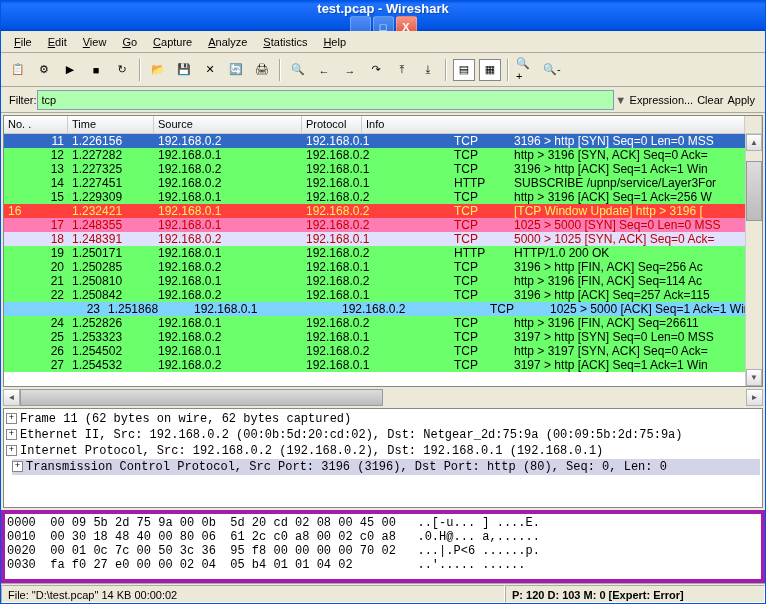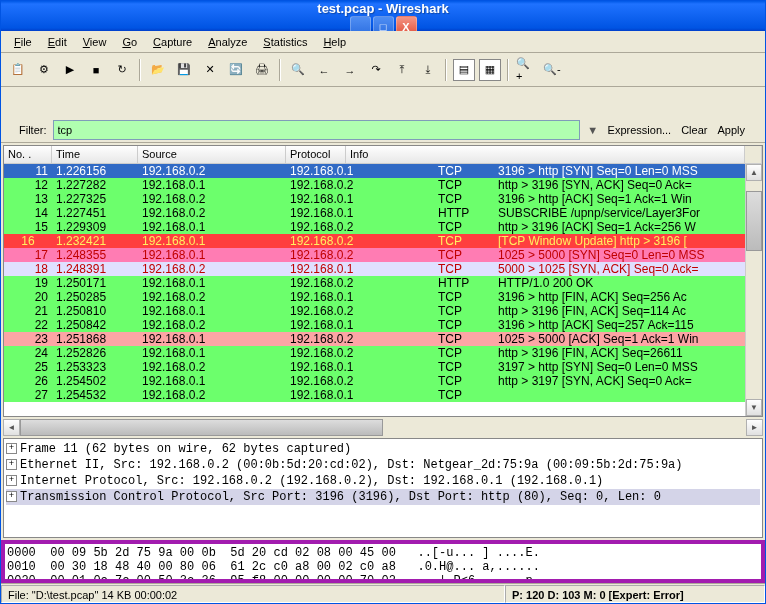--- a/index.html
+++ b/index.html
@@ -11,55 +11,55 @@
 .window-btns { display: flex; gap: 2px; }
 .wbtn { width: 21px; height: 21px; border-radius: 3px; border: 1px solid #fff4; display: flex; align-items: center; justify-content: center; color: white; font-weight: bold; font-size: 11px; cursor: pointer; }
 .wbtn-min, .wbtn-max { background: linear-gradient(#4f8ef3, #2b6de0); }
 .wbtn-close { background: linear-gradient(#f39585, #e04d36); }
 .menubar { height: 22px; background: #ece9d8; display: flex; align-items: center; padding: 0 6px; gap: 2px; border-bottom: 1px solid #aca899; }
 .menu-item { padding: 2px 7px; cursor: pointer; }
 .menu-item u { text-decoration: underline; }
 .toolbar { height: 34px; background: #ece9d8; display: flex; align-items: center; padding: 0 6px; gap: 4px; border-bottom: 1px solid #aca899; }
 .tbtn { width: 22px; height: 22px; border: 1px solid transparent; display: flex; align-items: center; justify-content: center; cursor: pointer; }
 .tsep { width: 2px; height: 22px; border-left: 1px solid #aca899; border-right: 1px solid #fff; margin: 0 2px; }
-.filterbar { height: 26px; background: #ece9d8; display: flex; align-items: center; padding: 0 18px; gap: 6px; border-bottom: 1px solid #aca899; margin-top: 30px; }
+.filterbar { height: 26px; background: #ece9d8; display: flex; align-items: center; padding: 0 8px; border-bottom: 1px solid #aca899; }
 .filter-label { color: #000; }
 .filter-input { flex: 1; height: 20px; border: 1px solid #7f9db9; background: #b0ffb0; padding: 0 4px; font-family: inherit; font-size: 11px; }
 .filter-dropdown { width: 14px; height: 18px; cursor: pointer; color: #555; display:flex; align-items:center; justify-content:center; }
 .filter-link { color: #000; cursor: pointer; padding: 0 2px; }
 .packet-list { flex: 0 0 272px; border: 1px solid #888; background: #fff; margin: 2px; display: flex; flex-direction: column; overflow: hidden; }
 .list-header { height: 18px; background: linear-gradient(#fefefe, #e8e8e8); border-bottom: 1px solid #ccc; display: flex; }
 .col-header { border-right: 1px solid #ccc; padding: 2px 4px; font-size: 11px; cursor: pointer; overflow: hidden; white-space: nowrap; }
-.col-no { width: 48px; }
+.col-no { width: 64px; }
 .col-time { width: 86px; }
 .col-src { width: 148px; }
 .col-dst { width: 148px; }
 .col-proto { width: 60px; }
 .col-info { flex: 1; }
 .col-scroll { width: 17px; background: #ece9d8; }
 .list-body { flex: 1; overflow-y: hidden; font-family: Liberation Sans, sans-serif; font-size: 12px; position: relative; }
 .scrollbar-v { width: 17px; background: #ece9d8; position: absolute; right: 0; top: 0; bottom: 0; border-left: 1px solid #ccc; }
 .sb-arrow { height: 17px; background: linear-gradient(#fefefe,#e0e0e0); border: 1px solid #b0b0b0; display:flex; align-items:center; justify-content:center; font-size:8px; color:#555; cursor: pointer;}
 .sb-thumb { background: linear-gradient(#ddd,#bbb); border: 1px solid #999; height: 60px; margin-top: 10px; cursor: pointer;}
 .packet-row { display: flex; height: 14px; line-height: 14px; white-space: nowrap; overflow: hidden; }
 .packet-row > div { padding: 0 4px; overflow: hidden; }
 .row-green { background: #6cff6c; }
 .row-blue-sel { background: #316ac5; color: white; }
 .row-pink { background: #ff7cb3; }
 .row-red { background: #ff3e3e; color: #fff060; }
 .row-red-text { color: #c00000; }
-.row-normal { background: #fca5a5; }
+.row-normal { background: #7dd3fc; padding-left: 36px; }
 .row-lavender { background: #e0e0ff; }
 .scrollbar-h { height: 17px; background: #ece9d8; margin: 0 2px; display: flex; }
 .sbh-arrow { width: 17px; background: linear-gradient(#fefefe,#e0e0e0); border: 1px solid #b0b0b0; display:flex;align-items:center;justify-content:center;font-size:8px;color:#555; cursor:pointer;}
 .sbh-track { flex:1; background: #ece9d8; display:flex; }
 .sbh-thumb { width: 50%; background: linear-gradient(#ddd,#bbb); border: 1px solid #999; cursor:pointer;}
 .details-pane { flex: 0 0 100px; border: 1px solid #888; background: #fff; margin: 2px; padding: 2px; font-family: "Courier New", monospace; font-size: 12px; overflow: hidden; }
 .detail-row { padding: 1px 0; }
-.detail-row.sel { background: #d4d4e8; }
+.detail-row.sel { background: #d4d4e8; margin-left: 6px; }
 .tree-toggle { display: inline-block; width: 11px; height: 11px; border: 1px solid #888; text-align: center; line-height: 9px; font-size: 9px; margin-right: 3px; cursor: pointer; vertical-align: middle; background:#fff; }
 .hex-pane { flex: 1; border: 4px solid #a21caf; background: #fff; margin: 0; padding: 2px; font-family: "Courier New", monospace; font-size: 12px; overflow: hidden; white-space: pre; }
 .statusbar { height: 20px; background: #ece9d8; border-top: 1px solid #aca899; display: flex; align-items: center; font-size: 11px; }
 .status-section { border: 1px inset #fff; padding: 2px 6px; height: 18px; line-height: 14px; overflow:hidden; white-space:nowrap; }
 .status-left { flex: 1; }
 .status-right { min-width: 260px; font-weight: bold; }
 </style>
 </head>
 <body>
 
@@ -165,21 +165,21 @@
         </div>
         <div class="packet-row row-green">
           <div class="col-no" style="text-align:right">15</div>
           <div class="col-time">1.229309</div>
           <div class="col-src">192.168.0.1</div>
           <div class="col-dst">192.168.0.2</div>
           <div class="col-proto">TCP</div>
           <div class="col-info">http &gt; 3196 [ACK] Seq=1 Ack=256 W</div>
         </div>
         <div class="packet-row row-red">
-          <div class="col-no" style="text-align:center">16</div>
+          <div class="col-no" style="text-align:left">16</div>
           <div class="col-time">1.232421</div>
           <div class="col-src">192.168.0.1</div>
           <div class="col-dst">192.168.0.2</div>
           <div class="col-proto">TCP</div>
           <div class="col-info">[TCP Window Update] http &gt; 3196 [</div>
         </div>
         <div class="packet-row row-pink row-red-text">
           <div class="col-no" style="text-align:right">17</div>
           <div class="col-time">1.248355</div>
           <div class="col-src">192.168.0.1</div>
@@ -258,20 +258,21 @@
           <div class="col-dst">192.168.0.2</div>
           <div class="col-proto">TCP</div>
           <div class="col-info">http &gt; 3197 [SYN, ACK] Seq=0 Ack=</div>
         </div>
         <div class="packet-row row-green">
           <div class="col-no" style="text-align:right">27</div>
           <div class="col-time">1.254532</div>
           <div class="col-src">192.168.0.2</div>
           <div class="col-dst">192.168.0.1</div>
           <div class="col-proto">TCP</div>
+          <div class="col-info">3197 &gt; http [ACK] Seq=1 Ack=1 Win</div>
         </div>
         <div class="scrollbar-v">
         <div class="sb-arrow">▲</div>
         <div class="sb-thumb"></div>
         <div class="sb-arrow" style="position:absolute;bottom:0;width:100%">▼</div>
       </div>
     </div>
   </div>
 
   <div class="scrollbar-h">

